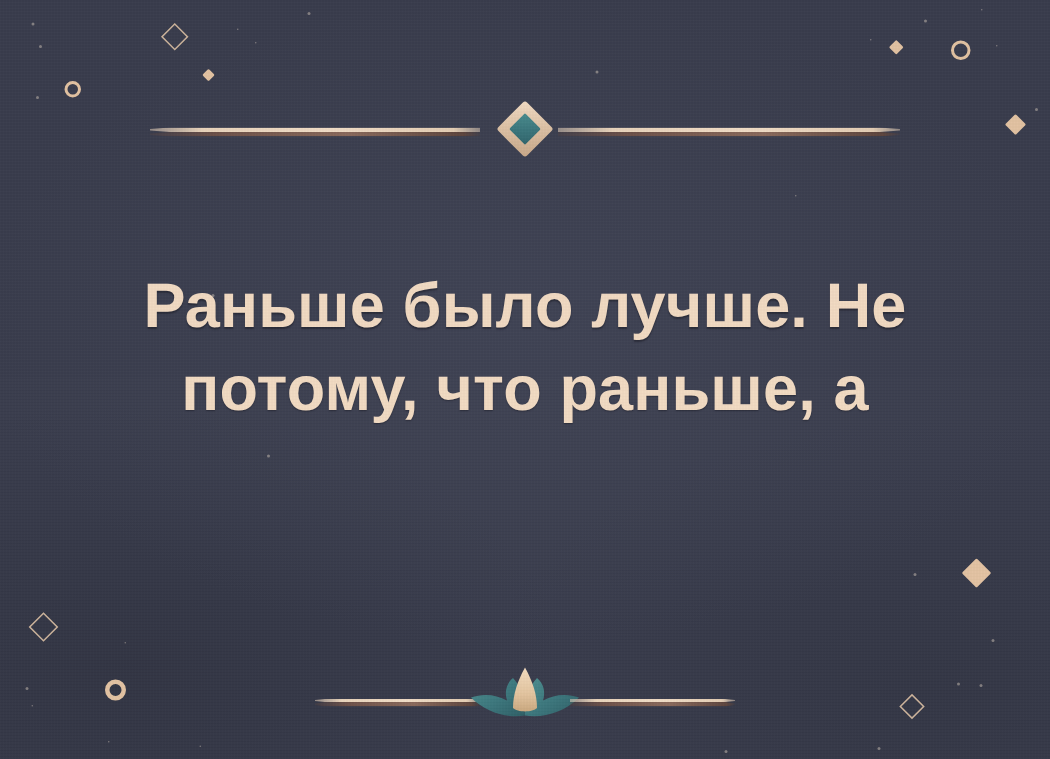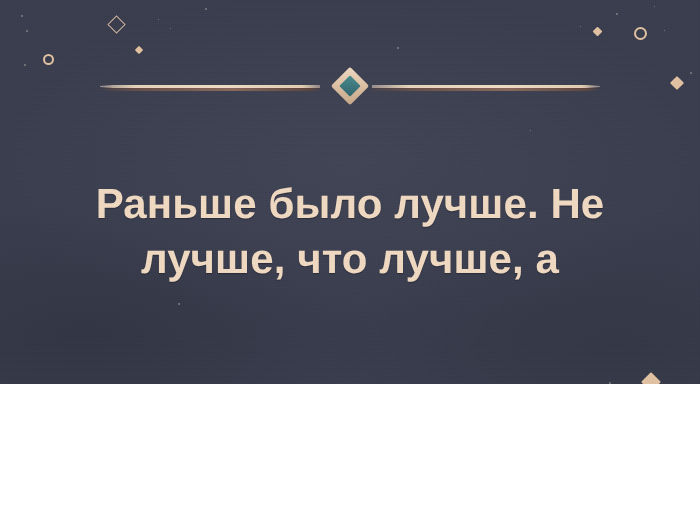--- a/index.html
+++ b/index.html
@@ -9,21 +9,21 @@
   body {
     width: 700px;
     height: 506px;
     overflow: hidden;
     font-family: "Liberation Sans", sans-serif;
   }
 
   #card {
     position: relative;
     width: 700px;
-    height: 384px;
+    height: 506px;
     background: #3a3d4d;
     overflow: hidden;
   }
 
   
   #bg-vignette {
     position: absolute;
     inset: 0;
     background:
       radial-gradient(ellipse 85% 70% at 50% 42%, rgba(70,74,92,0.55) 0%, rgba(58,61,77,0.0) 62%),
@@ -196,21 +196,21 @@
     </div>
 
     <div class="rule taper-right" style="left:372px; top:85px; width:228px;">
       <div class="bar-top"></div>
       <div class="bar-bot"></div>
     </div>
   </div>
 
   <div id="quote">
     <span class="line">Раньше было лучше. Не</span>
-    <span class="line">лучше, что лучше, а</span>
+    <span class="line">потому, что раньше, а</span>
   </div>
 
   <div id="ornament-bottom">
     <div class="rule thin taper-left" style="left:210px; top:466px; width:110px;">
       <div class="bar-top"></div>
       <div class="bar-bot"></div>
     </div>
 
     <div id="bottom-lotus">
       <svg width="104" height="44" viewBox="0 0 104 44">

